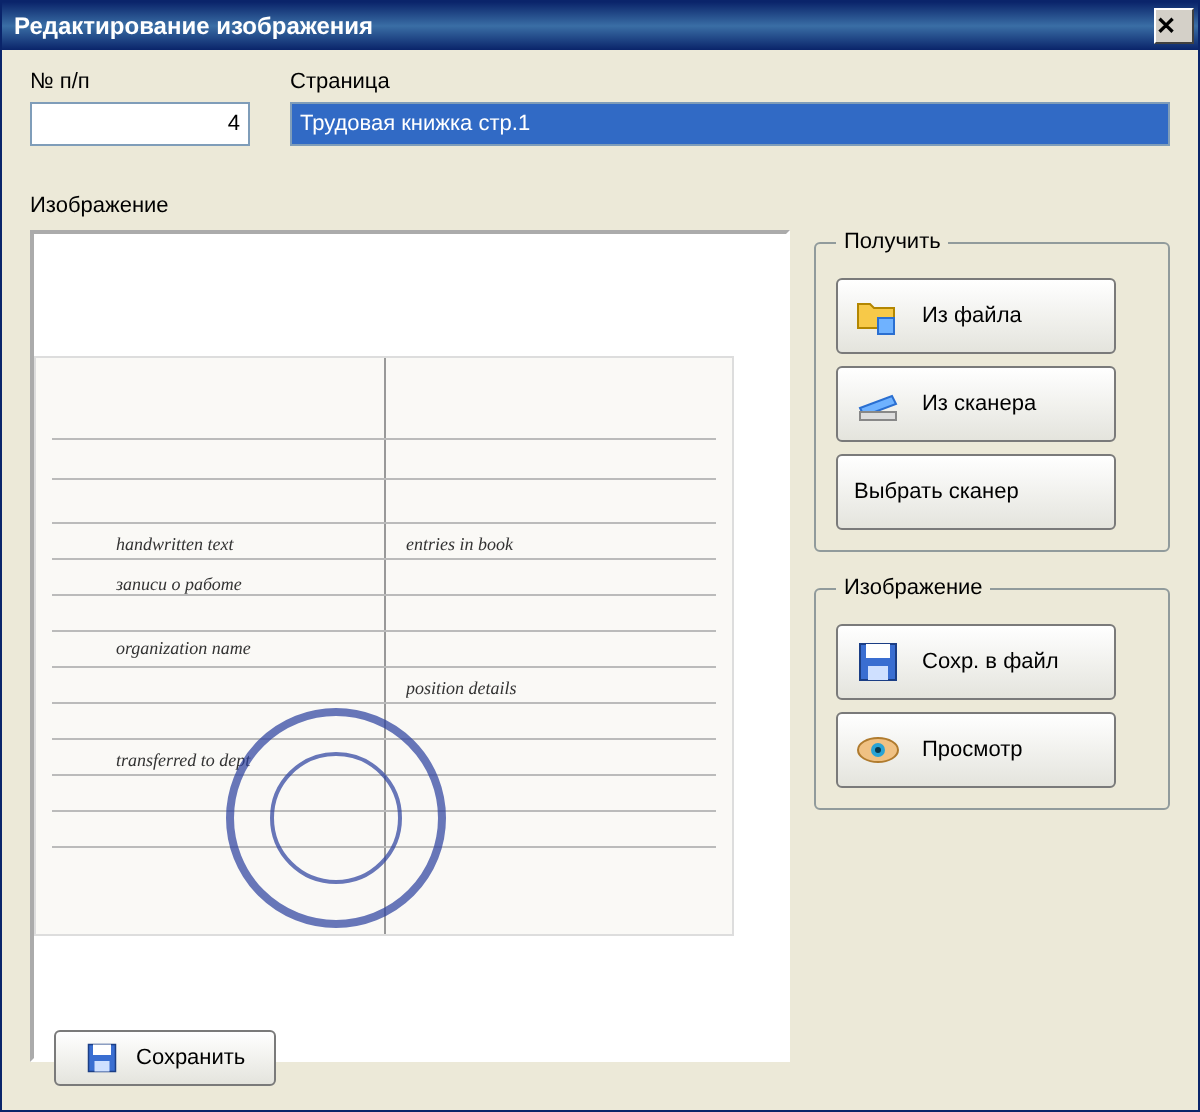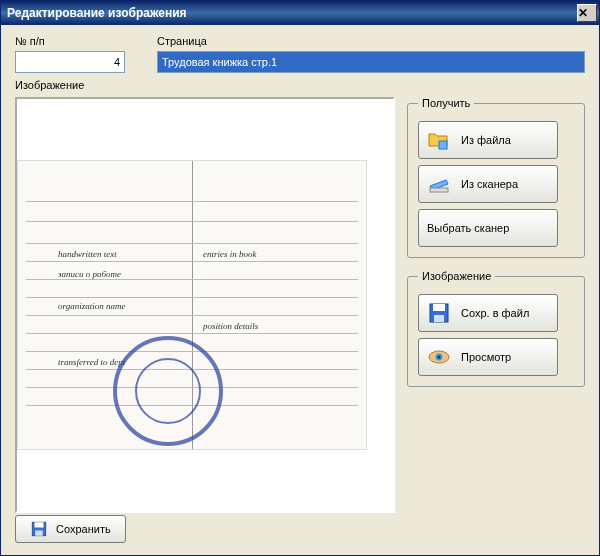--- a/index.html
+++ b/index.html
@@ -42,21 +42,21 @@
     font-family: Arial;
     font-size: 12px;
     display: flex; align-items: center; justify-content: center;
     cursor: pointer;
   }
   .client {
     flex: 1;
     padding: 10px 14px;
     position: relative;
   }
-  .toprow { display: flex; gap: 32px; margin-bottom: 6px; }
+  .toprow { display: flex; gap: 20px; margin-bottom: 24px; }
   .field { display: flex; flex-direction: column; }
   .field label { margin-bottom: 4px; }
   .field.num { width: 110px; }
   .field.page { flex: 1; }
   input.txt {
     height: 22px;
     border: 1px solid #7f9db9;
     padding: 2px 4px;
     font: inherit;
     background: #fff;
@@ -151,21 +151,21 @@
     cursor: pointer;
     padding: 0 8px;
     font: inherit;
     text-align: left;
   }
   .btn:last-child { margin-bottom: 0; }
   .btn.small { width: auto; height: 28px; padding: 0 14px; gap: 8px; }
   .icon { width: 24px; height: 24px; flex: none; display:flex; align-items:center; justify-content:center; }
   .bottombar {
     position: absolute;
-    left: 14px; bottom: 12px;
+    left: 26px; bottom: 12px;
     display: flex; gap: 24px; margin-top: 44px;
   }
   
   svg { display: block; }
 </style>
 </head>
 <body>
 
 <div class="window">
   <div class="titlebar">

